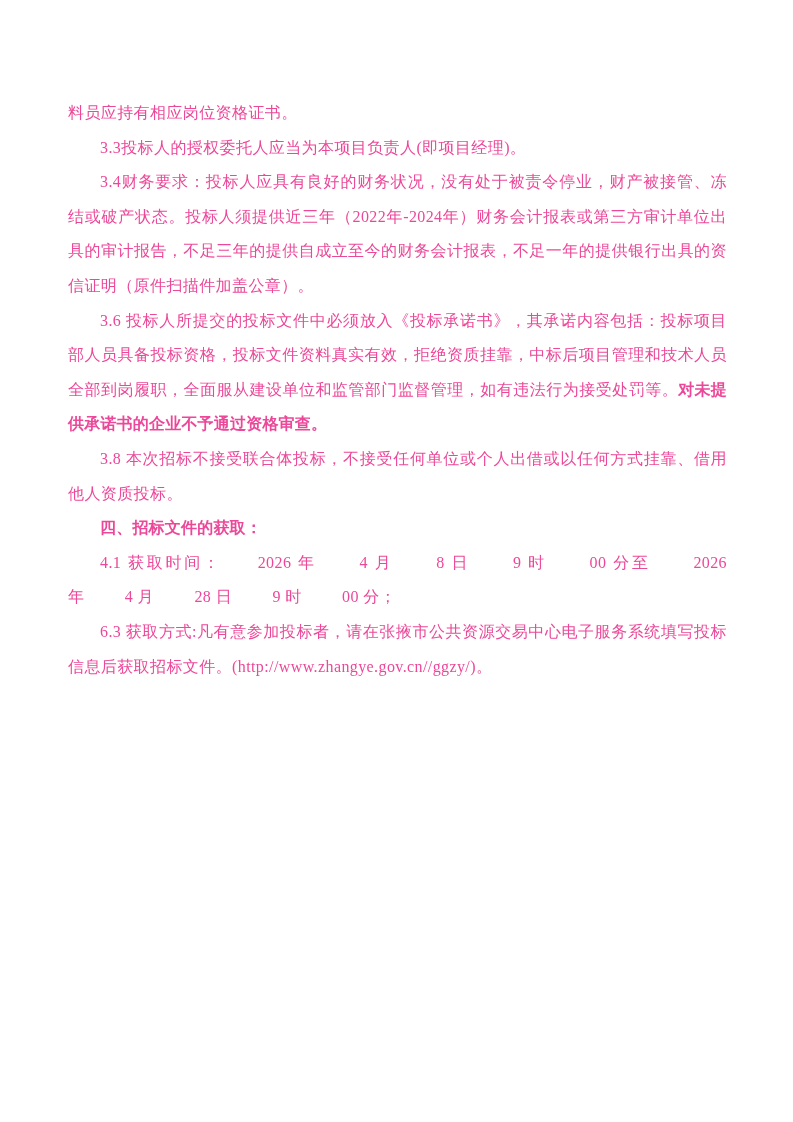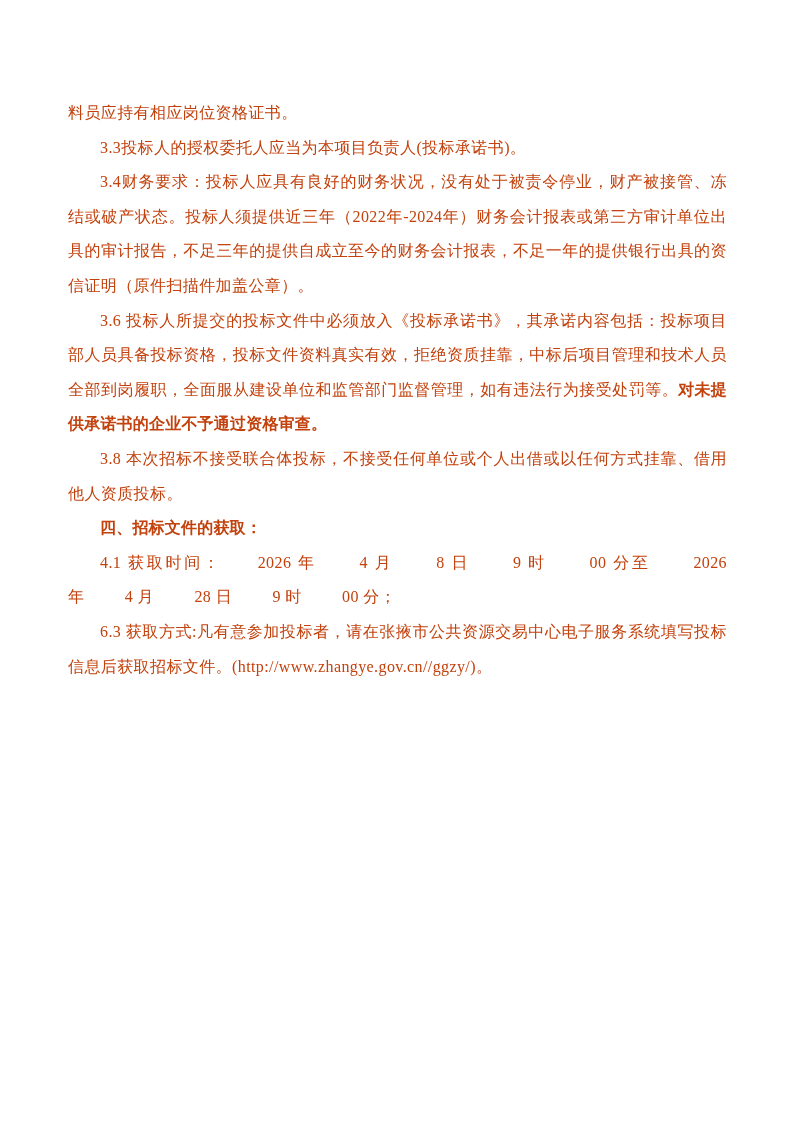--- a/index.html
+++ b/index.html
@@ -12,21 +12,21 @@
     height: 1122px;
     overflow: hidden;
   }
   .page {
     box-sizing: border-box;
     width: 793px;
     height: 1122px;
     padding: 96px 66px 0 68px;
     background: #ffffff;
     font-family: "Liberation Serif", "DejaVu Serif", serif;
-    color: #c2410c;
+    color: #ec4899;
   }
   .doc-body p.para {
     margin: 0;
     font-size: 16px;
     line-height: 34.6px;
     letter-spacing: 0.4px;
     text-align: justify;
     text-justify: inter-ideograph;
     word-break: break-all;
   }
@@ -43,21 +43,21 @@
     text-decoration-thickness: 1px;
     margin-left: 36px;
   }
 </style>
 </head>
 <body>
 
 <div class="page">
   <div class="doc-body">
       <p class="para"><span>料员应持有相应岗位资格证书。</span></p>
-      <p class="para indent"><span>3.3投标人的授权委托人应当为本项目负责人(投标承诺书)。</span></p>
+      <p class="para indent"><span>3.3投标人的授权委托人应当为本项目负责人(即项目经理)。</span></p>
       <p class="para indent"><span>3.4财务要求：投标人应具有良好的财务状况，没有处于被责令停业，财产被接管、冻结或破产状态。投标人须提供近三年（2022年-2024年）财务会计报表或第三方审计单位出具的审计报告，不足三年的提供自成立至今的财务会计报表，不足一年的提供银行出具的资信证明（原件扫描件加盖公章）。</span></p>
       <p class="para indent"><span>3.6 投标人所提交的投标文件中必须放入《投标承诺书》，其承诺内容包括：投标项目部人员具备投标资格，投标文件资料真实有效，拒绝资质挂靠，中标后项目管理和技术人员全部到岗履职，全面服从建设单位和监管部门监督管理，如有违法行为接受处罚等。</span><span class="bold">对未提供承诺书的企业不予通过资格审查。</span></p>
       <p class="para indent"><span>3.8 本次招标不接受联合体投标，不接受任何单位或个人出借或以任何方式挂靠、借用他人资质投标。</span></p>
       <p class="para indent"><span class="bold">四、招标文件的获取：</span></p>
       <p class="para indent"><span>4.1 获取时间：</span><span class="underline">2026</span><span> 年</span><span class="underline">&nbsp;4&nbsp;</span><span>月</span><span class="underline">&nbsp;8&nbsp;</span><span>日</span><span class="underline">&nbsp;9&nbsp;</span><span>时 </span><span class="underline">00</span><span> 分至 </span><span class="underline">2026</span><span> 年</span><span class="underline">&nbsp;4&nbsp;</span><span>月</span><span class="underline">&nbsp;28&nbsp;</span><span>日</span><span class="underline">&nbsp;9&nbsp;</span><span>时 </span><span class="underline">00</span><span> 分；</span></p>
       <p class="para indent"><span>6.3 获取方式:凡有意参加投标者，请在张掖市公共资源交易中心电子服务系统填写投标信息后获取招标文件。(http://www.zhangye.gov.cn//ggzy/)。</span></p>
     </div>
 </div>
 
 </body></html>

